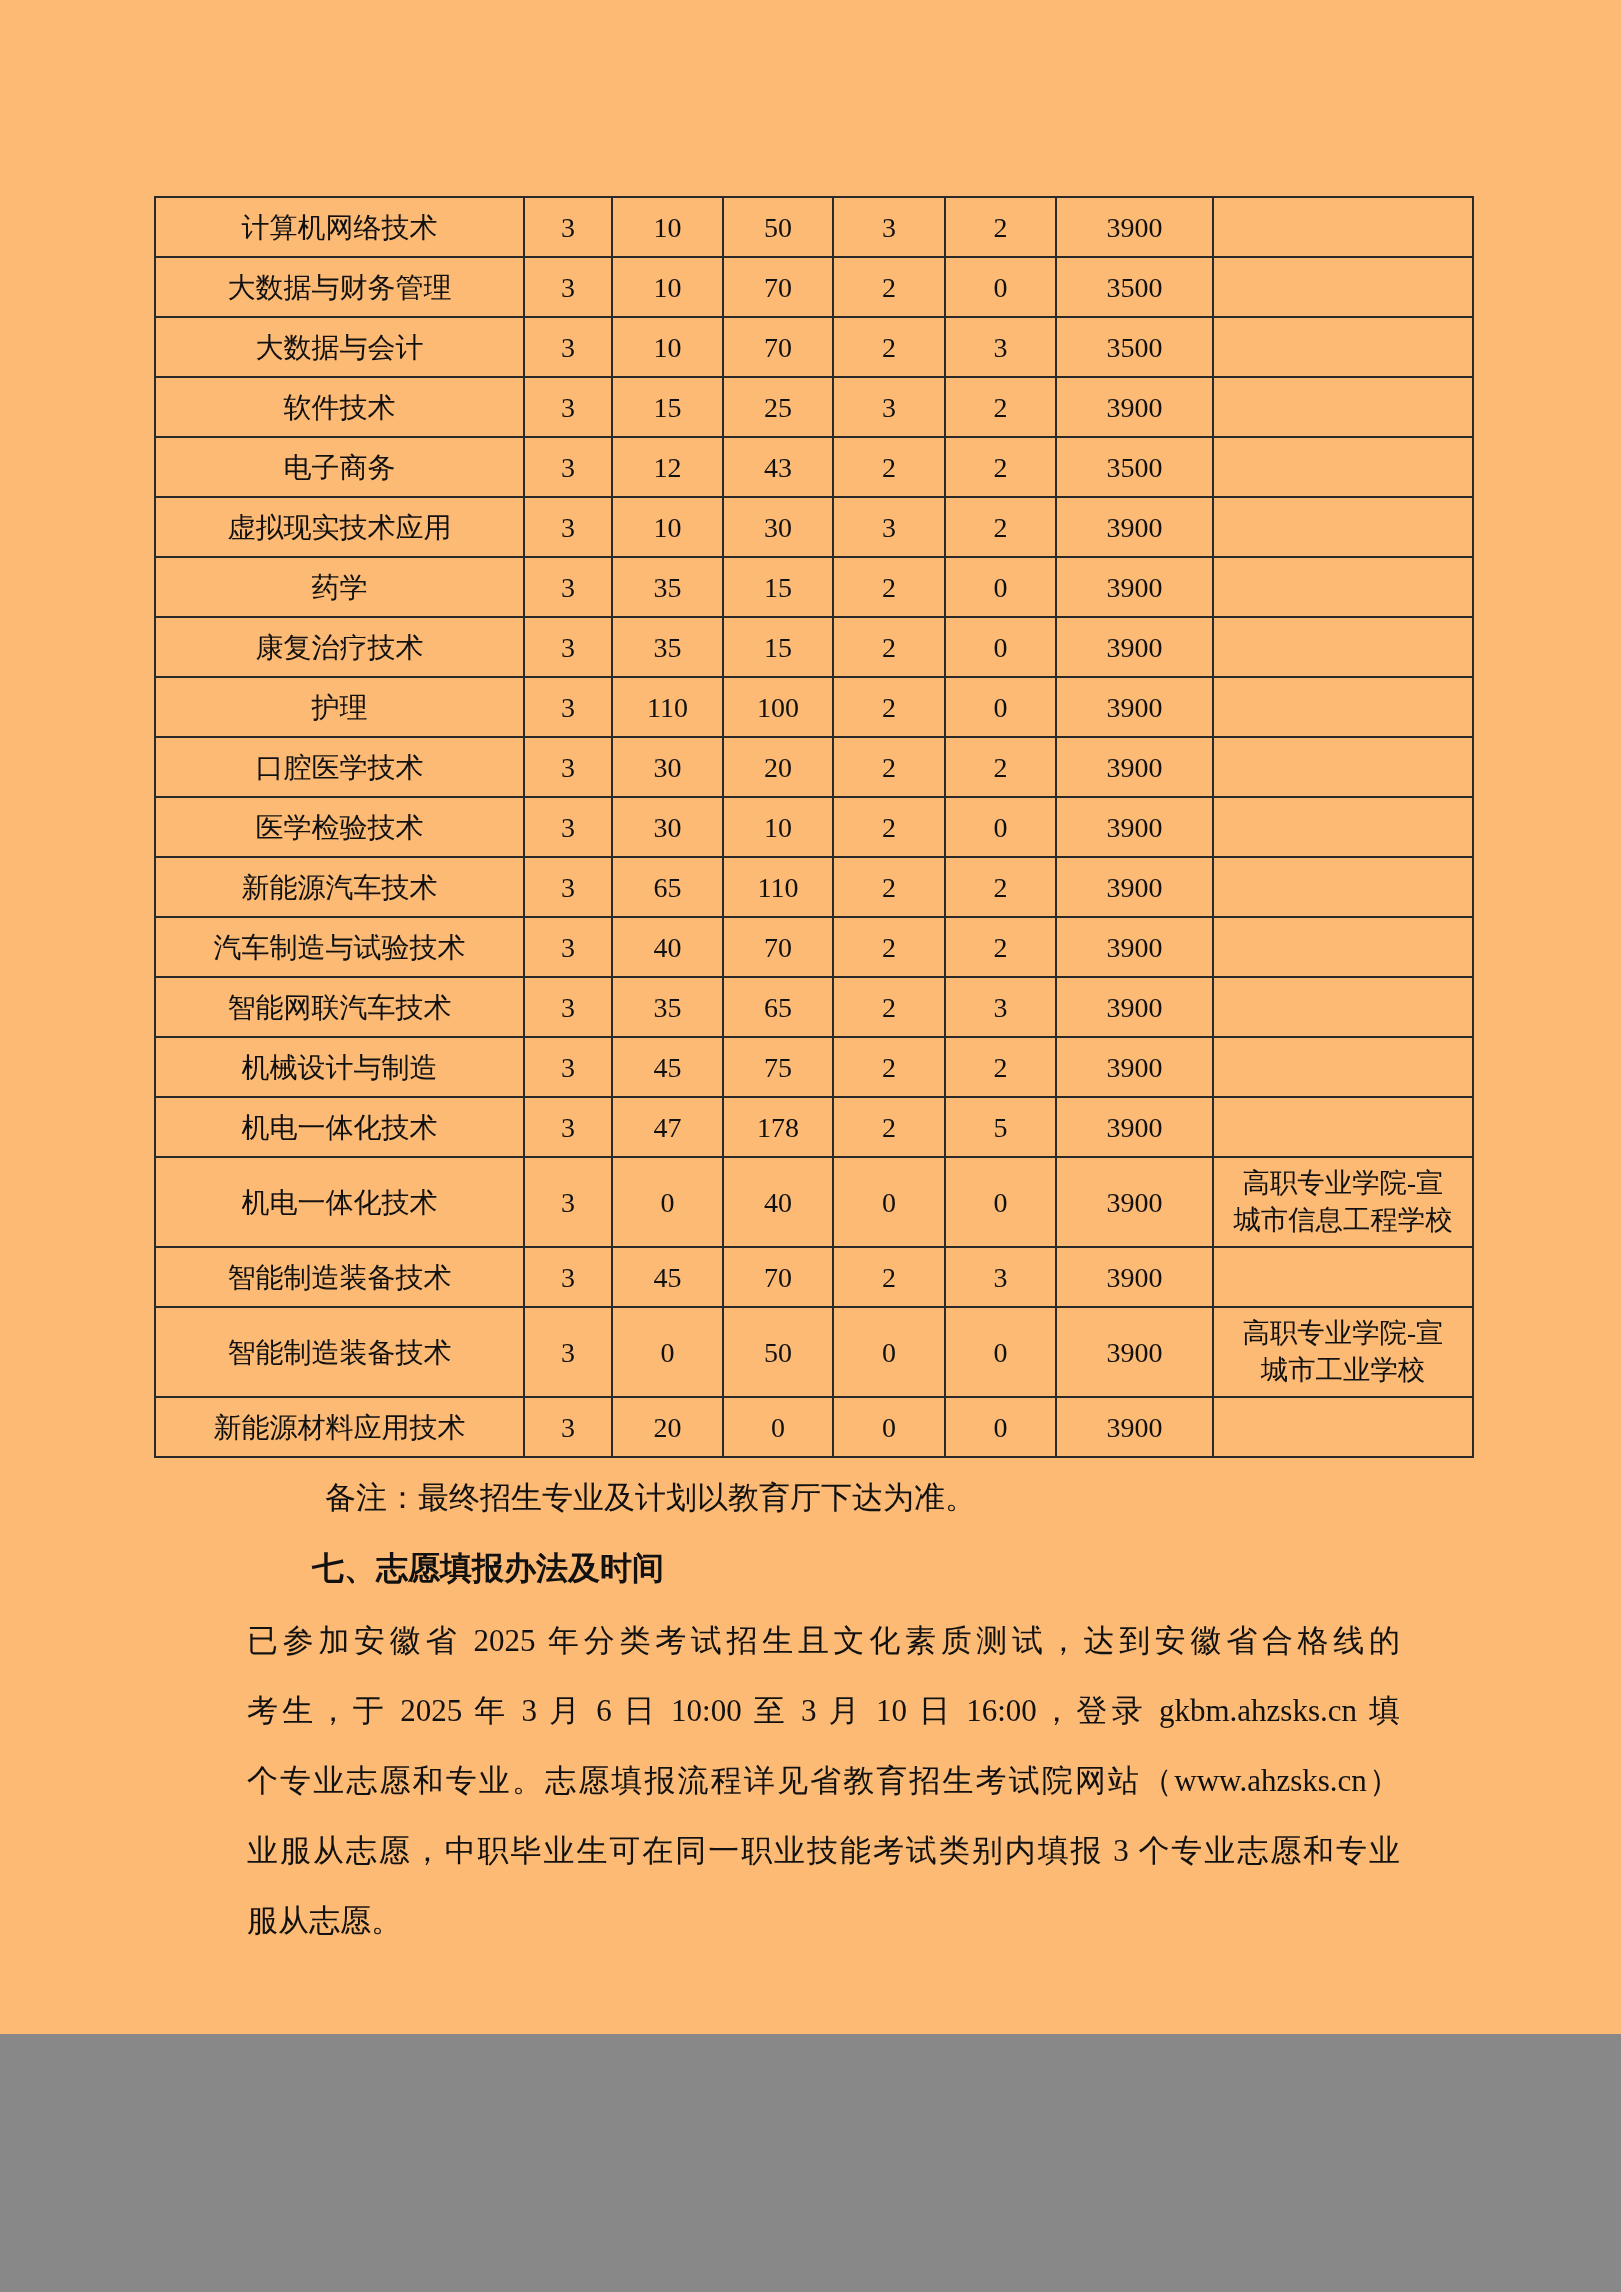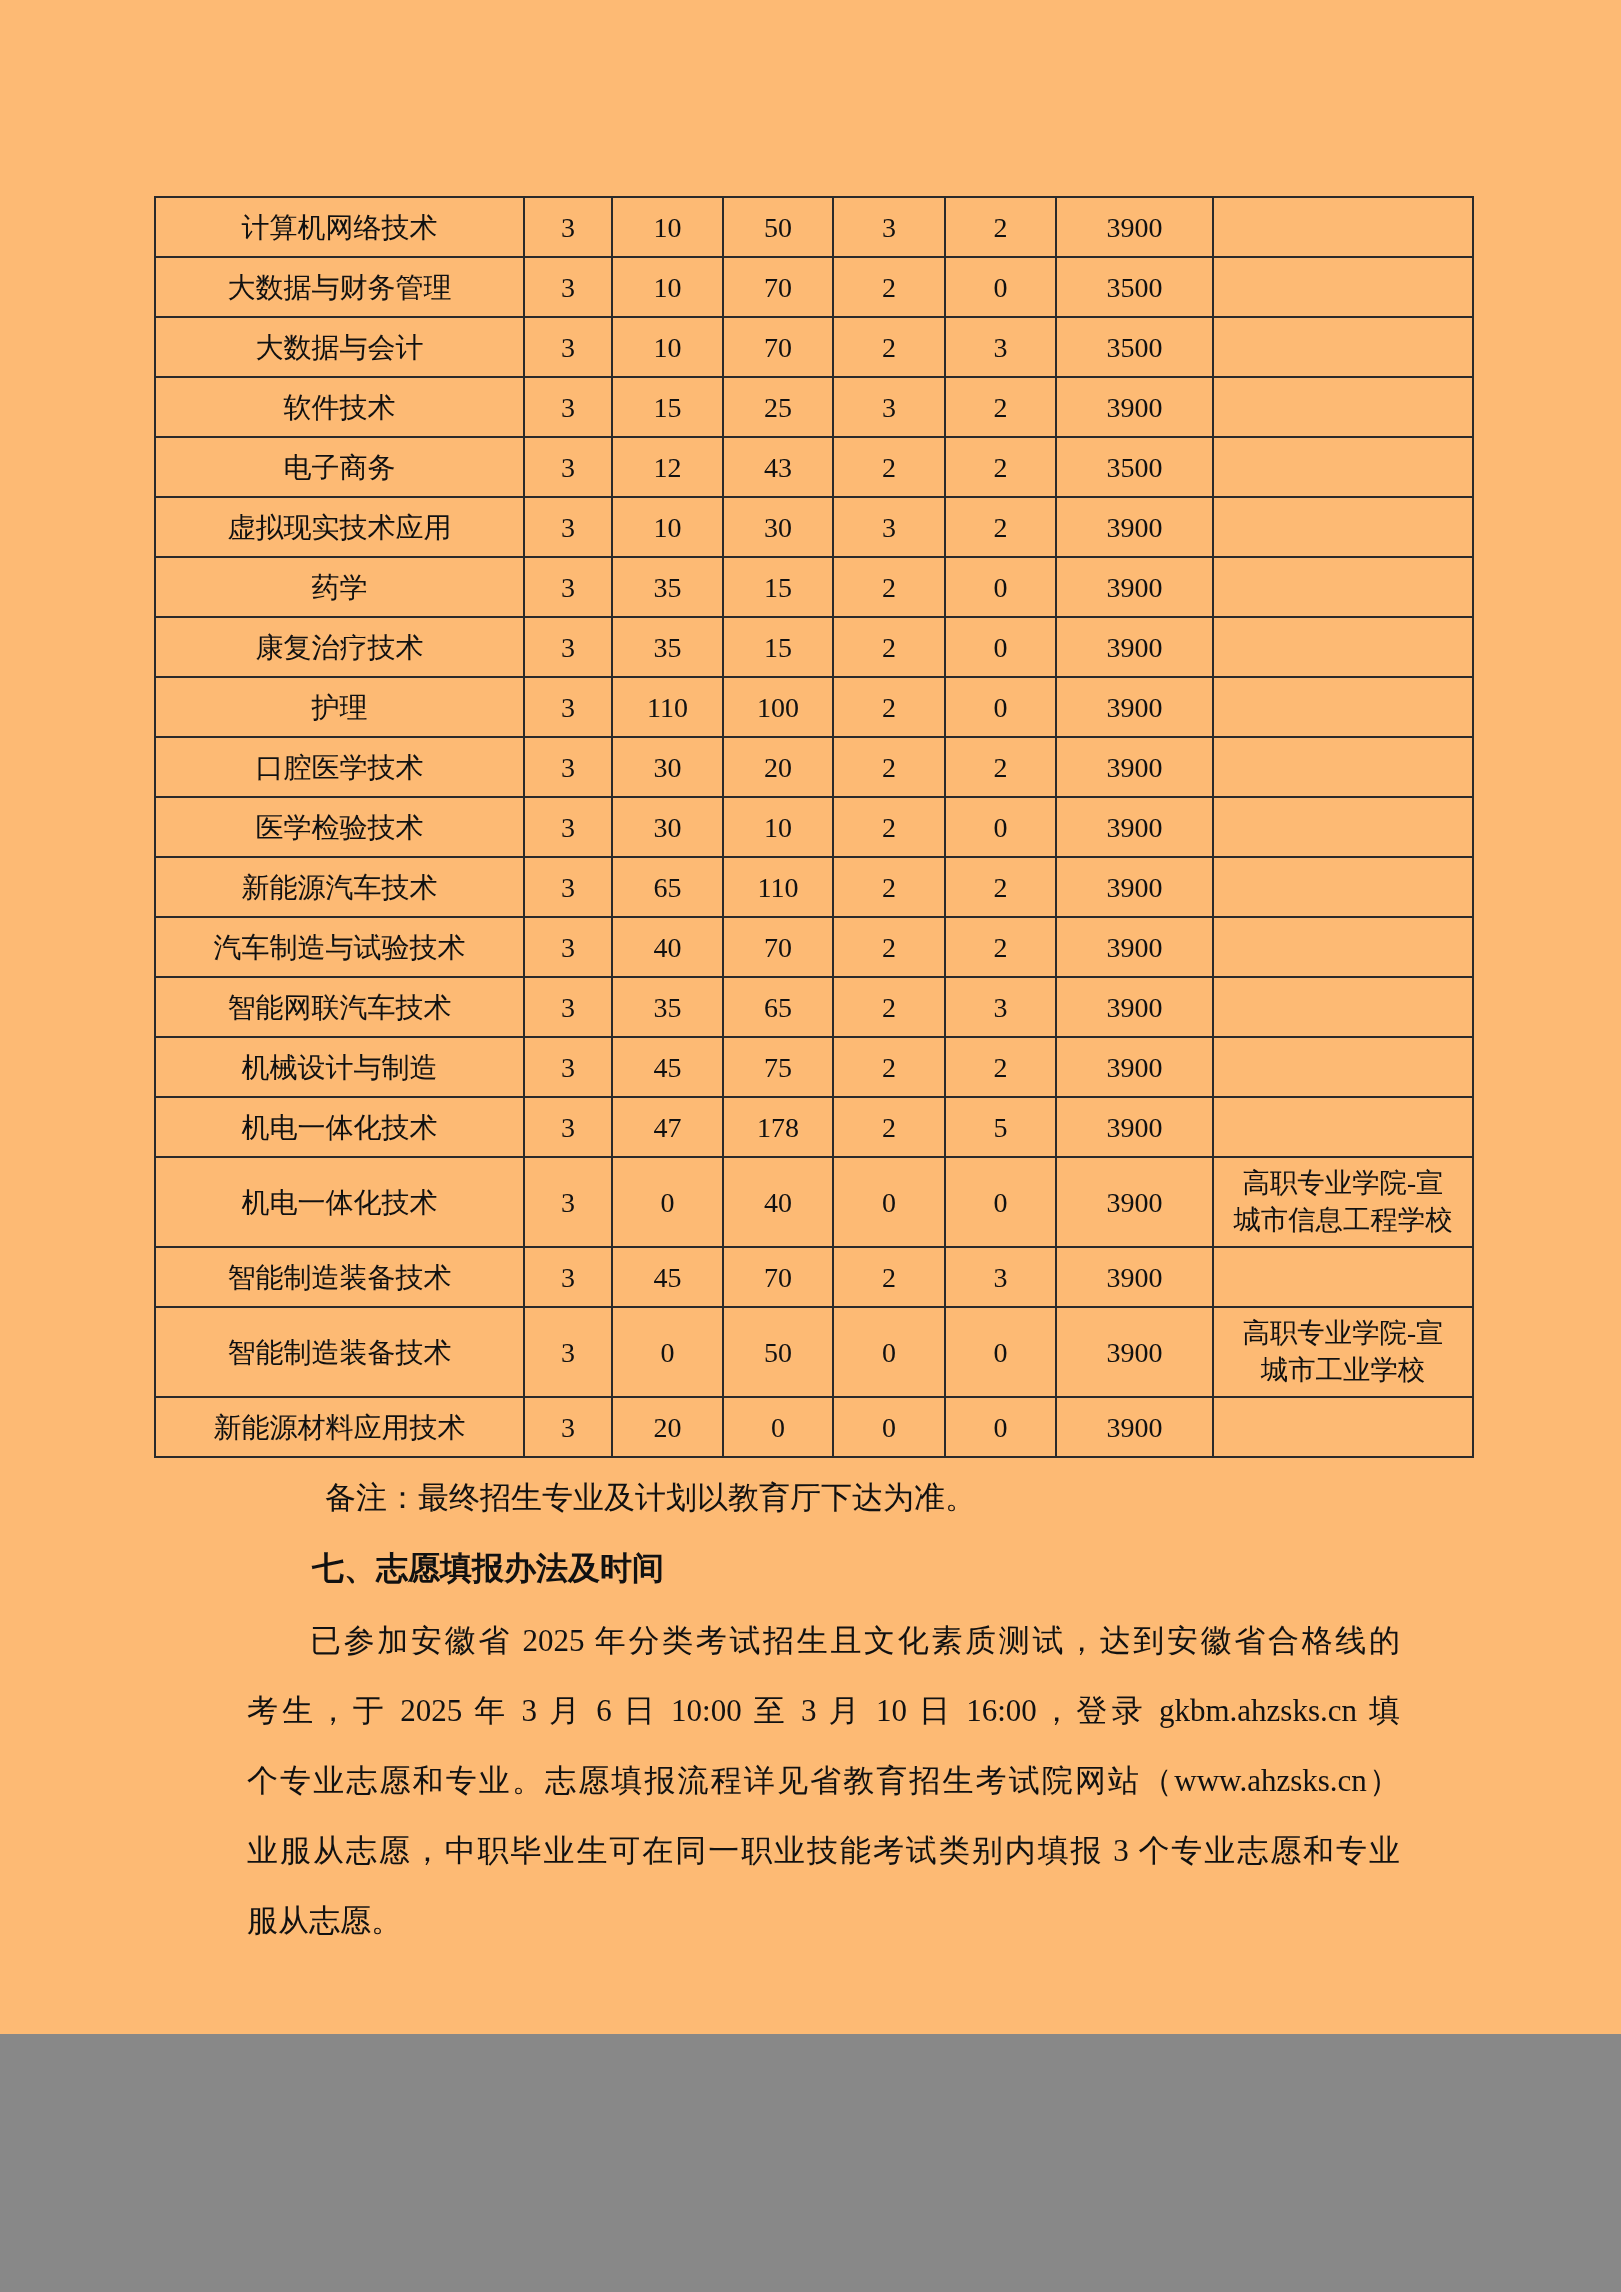--- a/index.html
+++ b/index.html
@@ -56,21 +56,20 @@
   .para{
     position:absolute;left:247px;top:1606px;width:1153px;
     font-size:31px;line-height:70px;
   }
   .para .pline{
     text-align:justify;
     text-align-last:justify;
     text-justify:inter-character;
   }
   .para .pline.first{
-    margin-left:63px;
   }
   .para .pline.last{
     text-align:center;
     text-align-last:left;
   }
 </style>
 </head>
 <body>
 
 <div class="page">

